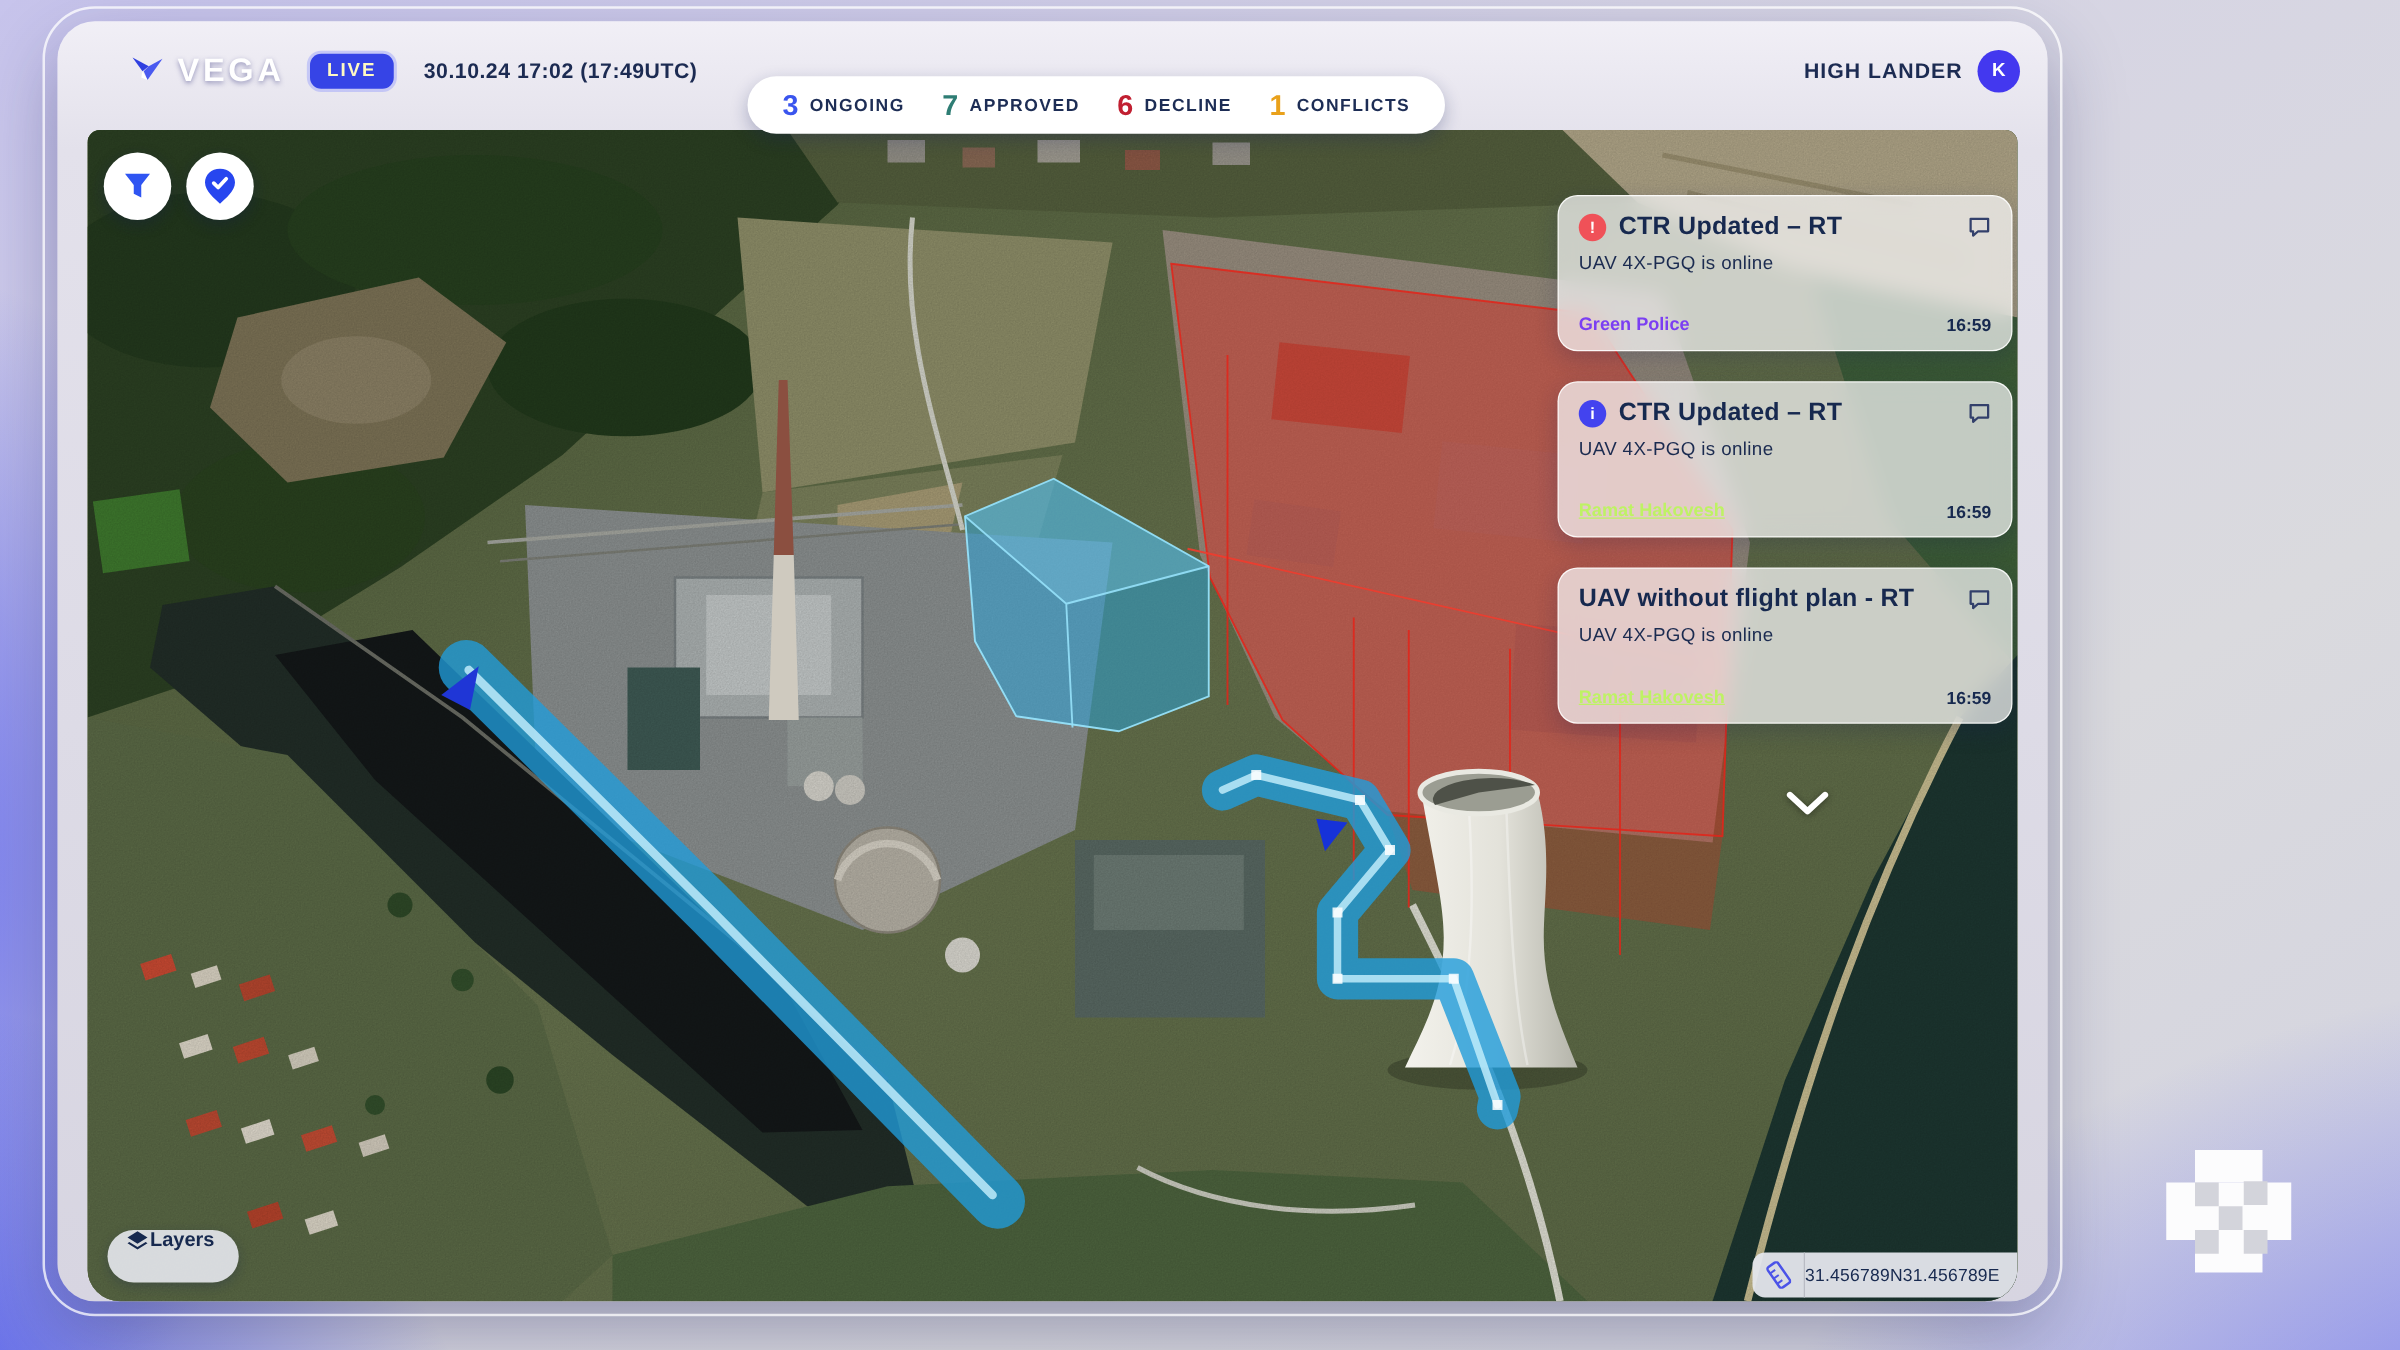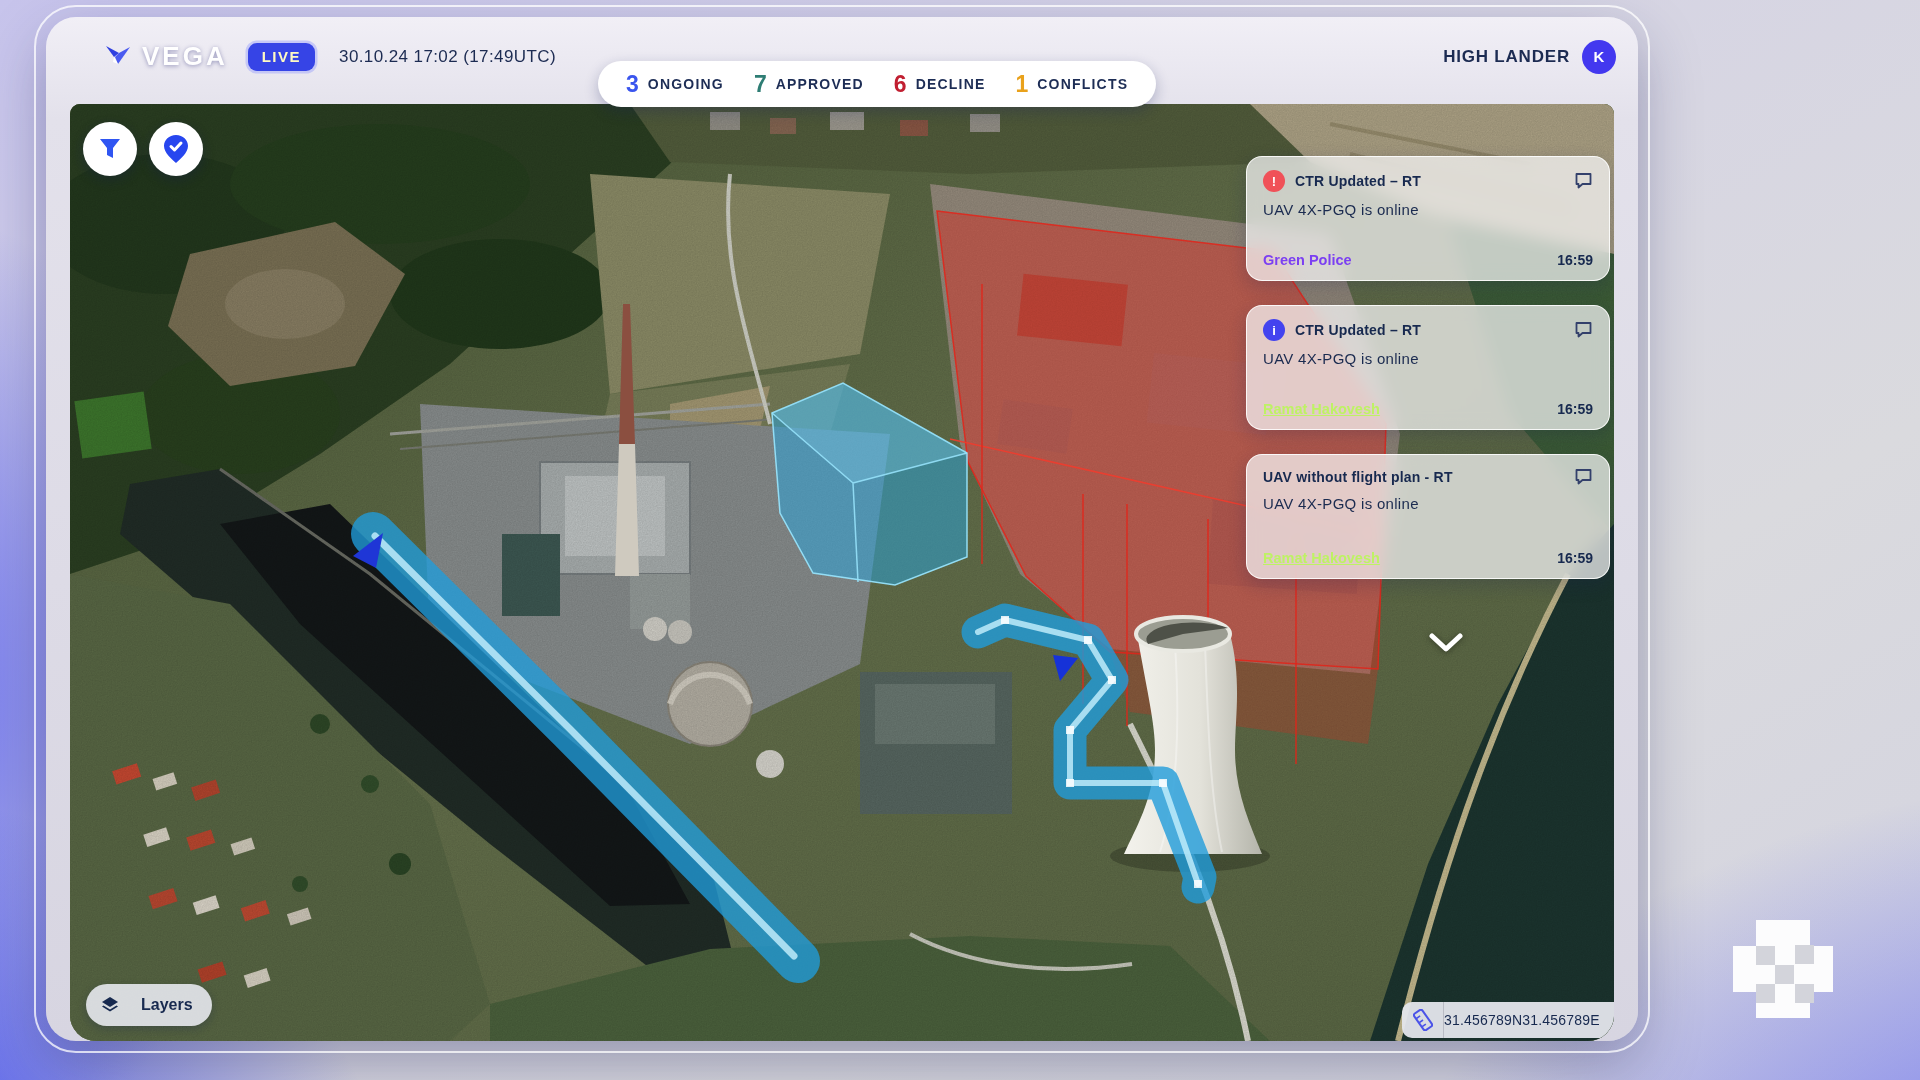--- a/index.html
+++ b/index.html
@@ -24,21 +24,21 @@
 
   
   .topbar { position:absolute; left:0; top:0; right:0; height:87px;
     display:flex; align-items:center; padding:0 22px 8px 58px; }
   .brand { display:flex; align-items:center; gap:10px; }
   .brand-text { color:#fff; font-size:26px; font-weight:800; letter-spacing:3px;
     text-shadow:0 1px 4px rgba(60,60,130,.5); }
   .live { margin-left:20px; background:#3644e6; color:#fef9c3; font-size:15px; font-weight:700;
     letter-spacing:1.5px; padding:5px 14px 6px; border-radius:9px;
     box-shadow:0 0 0 2.5px rgba(165,172,250,.55); }
-  .datetime { margin-left:24px; color:#1c2b52; font-size:17px; font-weight:400; letter-spacing:.4px; }
+  .datetime { margin-left:24px; color:#1c2b52; font-size:17px; font-weight:700; letter-spacing:.4px; }
   .user { margin-left:auto; display:flex; align-items:center; gap:12px; }
   .user-name { color:#1c2b52; font-size:17px; font-weight:700; letter-spacing:.8px; }
   .avatar { width:34px; height:34px; border-radius:50%; background:#4338ef; color:#fff;
     font-size:15px; font-weight:700; display:flex; align-items:center; justify-content:center;
     cursor:pointer; }
 
   
   .stats { position:absolute; left:552px; top:44px; height:46px; border-radius:23px;
     background:#fff; display:flex; align-items:center; gap:30px; padding:0 28px;
     box-shadow:0 5px 14px rgba(25,35,95,.28); z-index:30; }
@@ -67,33 +67,33 @@
   .card { height:125px; border-radius:16px; padding:13px 16px 12px;
     background:rgba(248,248,250,.72); backdrop-filter:blur(8px);
     border:1.5px solid rgba(255,255,255,.85);
     box-shadow:0 6px 18px rgba(22,32,80,.22);
     display:flex; flex-direction:column; cursor:pointer; }
   .card-top { display:flex; align-items:center; gap:10px; }
   .badge { width:22px; height:22px; border-radius:50%; color:#fff; font-size:13px; font-weight:800;
     display:flex; align-items:center; justify-content:center; flex:0 0 auto; font-style:normal; }
   .badge-alert { background:#f05158; }
   .badge-info  { background:#4343ef; }
-  .card-title { font-size:14px; font-weight:700; color:#17294f; flex:1; letter-spacing:.2px; }
+  .card-title { font-size:20px; font-weight:700; color:#17294f; flex:1; letter-spacing:.2px; }
   .chat { flex:0 0 auto; cursor:pointer; }
   .card-msg { margin-top:9px; font-size:15px; font-weight:500; color:#1b2b50; letter-spacing:.3px; }
   .card-foot { margin-top:auto; display:flex; justify-content:space-between; align-items:center; }
   .card-src { font-size:14.5px; font-weight:600; }
   .src-purple { color:#7b3ff2; } .src-green { color:#bef264;text-decoration:underline; }
   .card-time { font-size:14px; font-weight:600; color:#17294f; }
   .more-chev { position:absolute; left:1358px; top:528px; cursor:pointer; z-index:24;
     filter:drop-shadow(0 1px 3px rgba(0,0,0,.4)); }
 
   
   .layers-btn { position:absolute; left:16px; bottom:15px; height:42px; border-radius:21px;
-    background:rgba(226,228,233,.93); display:flex; align-items:center; gap:22px;
+    background:rgba(226,228,233,.93); display:flex; gap:1px;
     padding:0 19px 0 15px; cursor:pointer; box-shadow:0 3px 9px rgba(20,30,80,.25); z-index:20; }
   .layers-label { font-size:16px; font-weight:600; color:#17294f; }
   .coords { position:absolute; right:0; bottom:3px; height:36px; width:212px;
     background:rgba(228,230,236,.95); border-radius:10px 0 0 10px; display:flex;
     align-items:center; z-index:20; }
   .coords .ruler-box { width:42px; height:100%; display:flex; align-items:center;
     justify-content:center; border-right:1px solid #b9bbc4; cursor:pointer; }
   .coords .vals { flex:1; display:flex; gap:0; justify-content:flex-start;
     font-size:14px; font-weight:400; color:#17294f; letter-spacing:.2px; }
 

